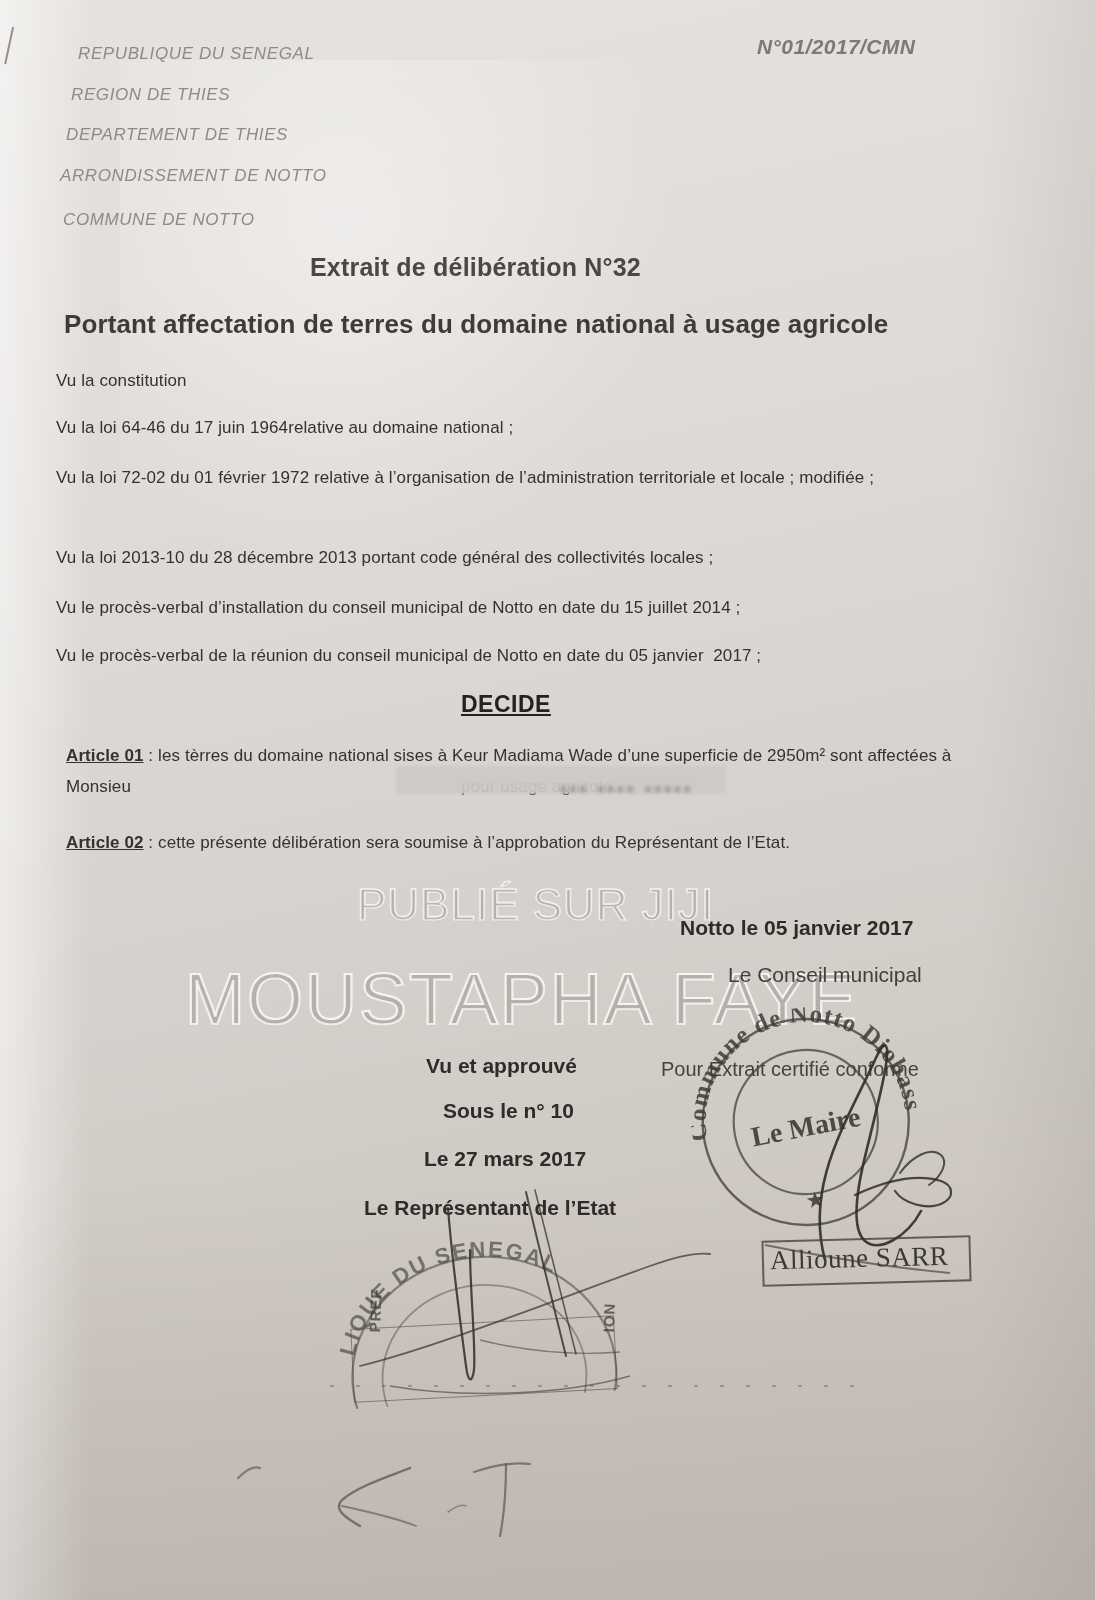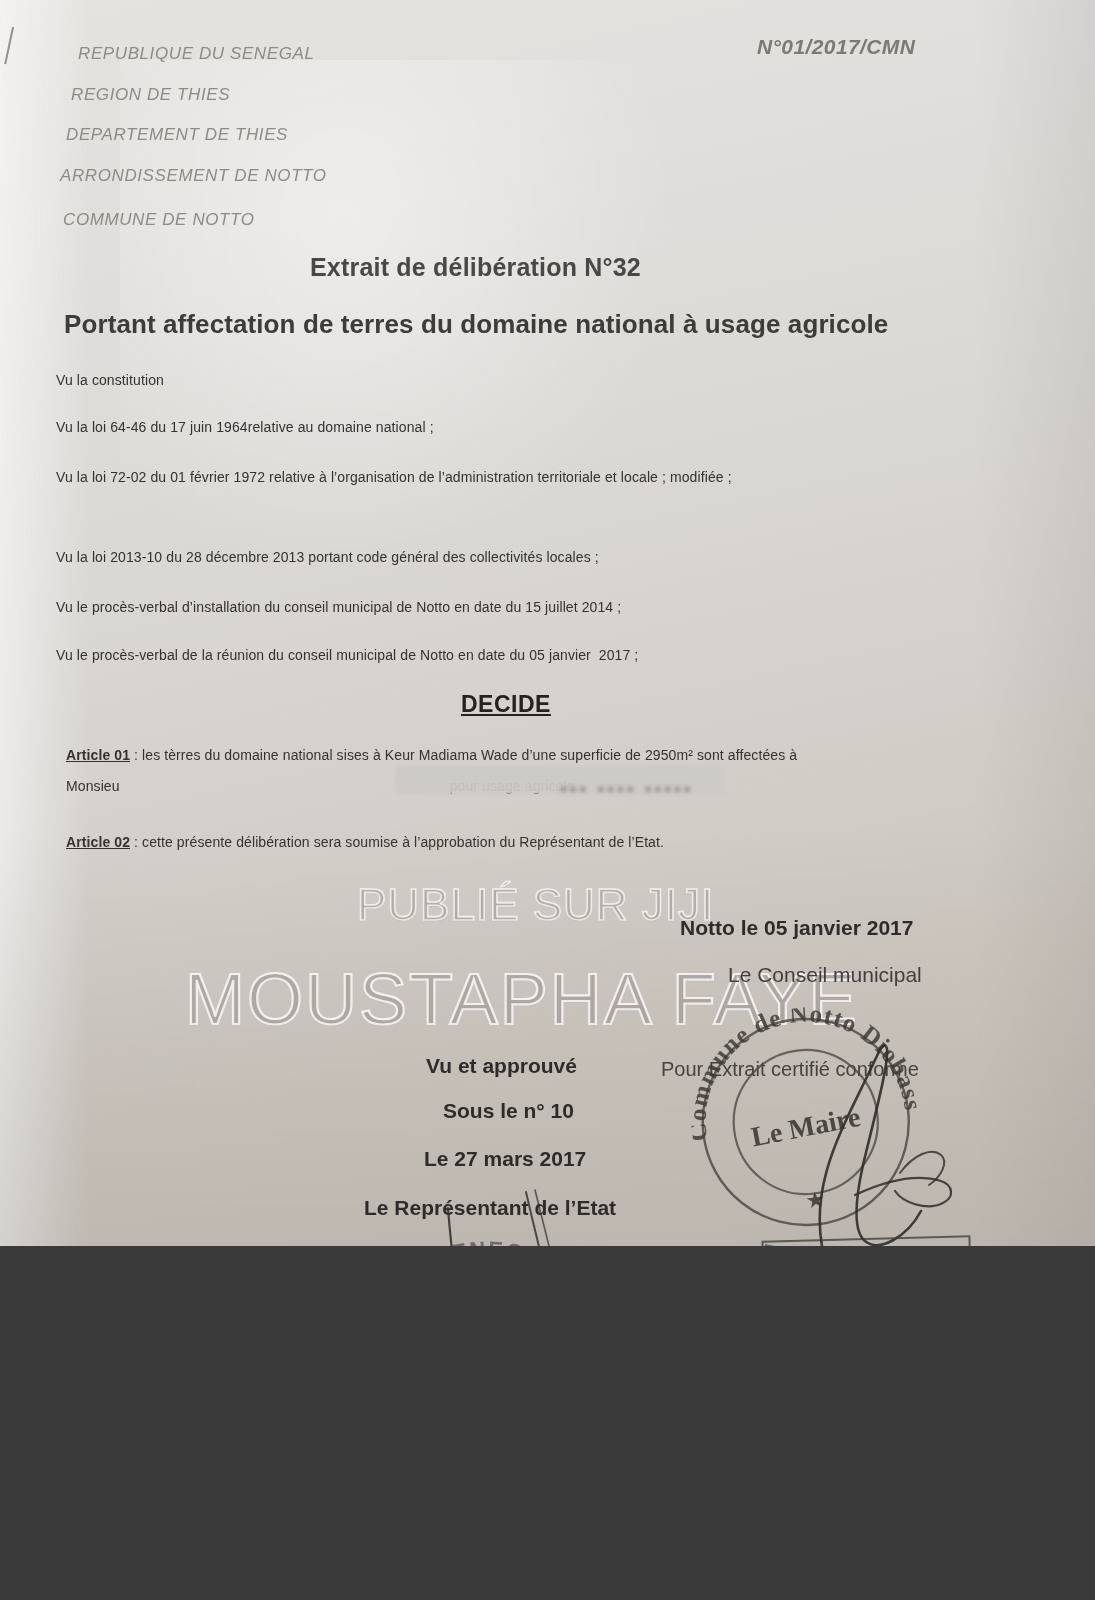--- a/index.html
+++ b/index.html
@@ -3,21 +3,21 @@
 <meta charset="utf-8">
 <style>
   html, body {
     margin: 0;
     padding: 0;
     background: #3a3a3a;
   }
   #page {
     position: relative;
     width: 1095px;
-    height: 1246px;
+    height: 1600px;
     overflow: hidden;
     background:
       linear-gradient(168deg, #e6e3df 0%, #e2dedb 18%, #dcd8d4 38%, #d5d0cb 58%, #cdc7c0 78%, #c8c2bb 100%);
     font-family: "Liberation Sans", sans-serif;
     color: #32302e;
   }
   
   #vignette-left {
     position: absolute; left: 0; top: 0; width: 90px; height: 100%;
     background: linear-gradient(90deg, rgba(255,255,255,0.55), rgba(255,255,255,0));
@@ -65,21 +65,21 @@
   }
   .title2 {
     font-size: 26px;
     font-weight: bold;
     color: #3e3b38;
     letter-spacing: 0.1px;
   }
 
   
   .body-line {
-    font-size: 14px;
+    font-size: 17px;
     line-height: 31px;
     color: #34322f;
     letter-spacing: 0.1px;
   }
   .decide {
     font-size: 23px;
     font-weight: bold;
     text-decoration: underline;
     color: #242220;
     letter-spacing: 0.5px;

